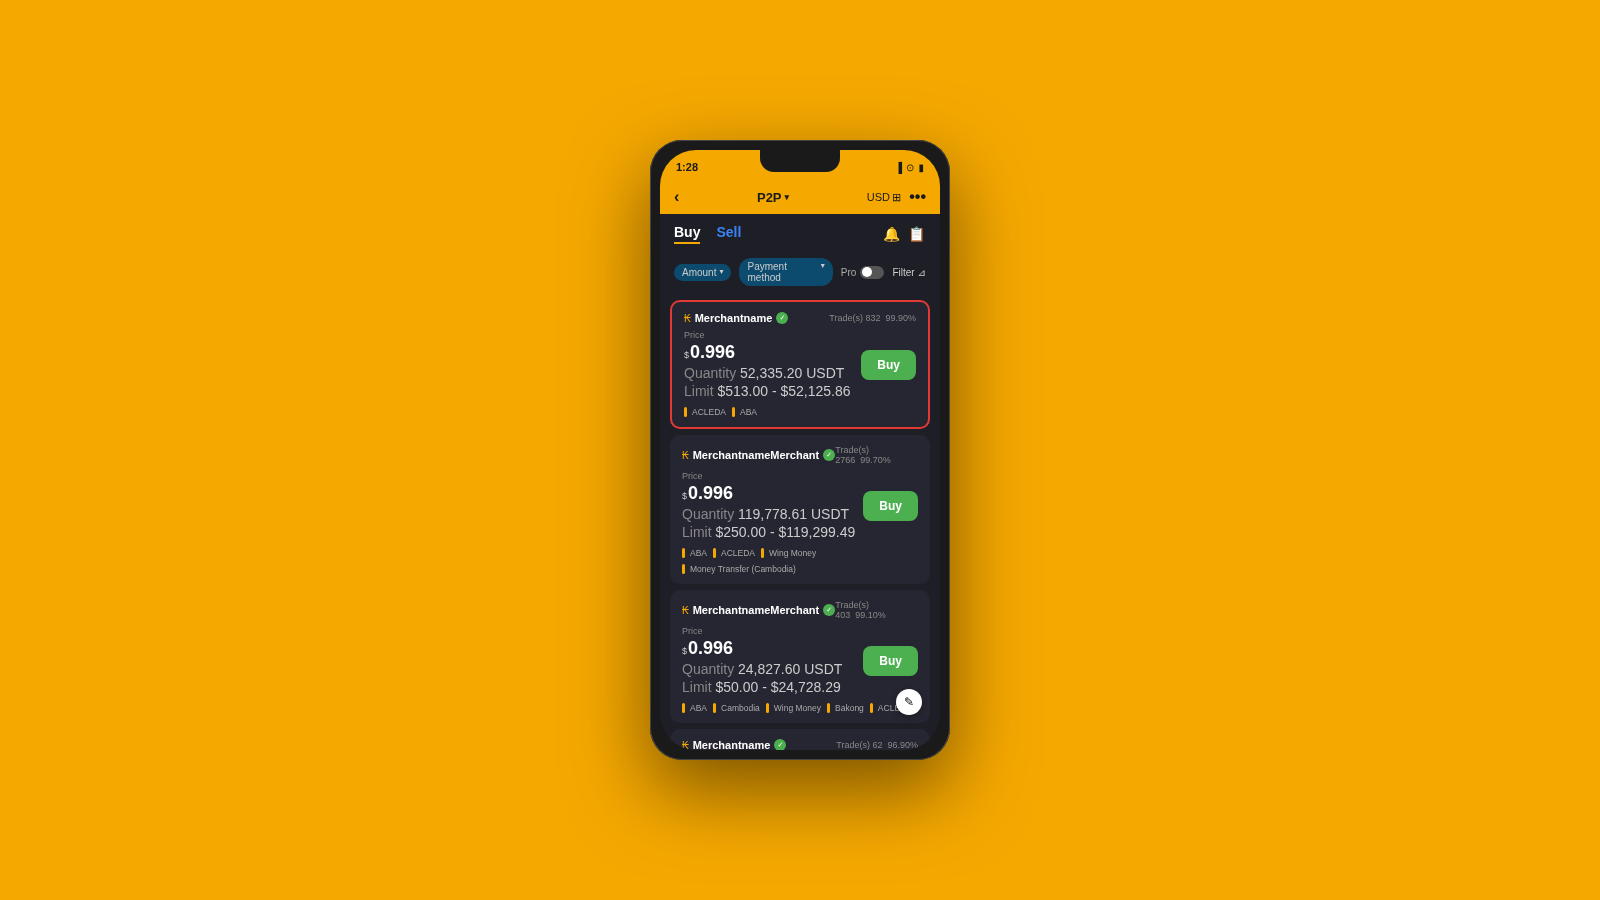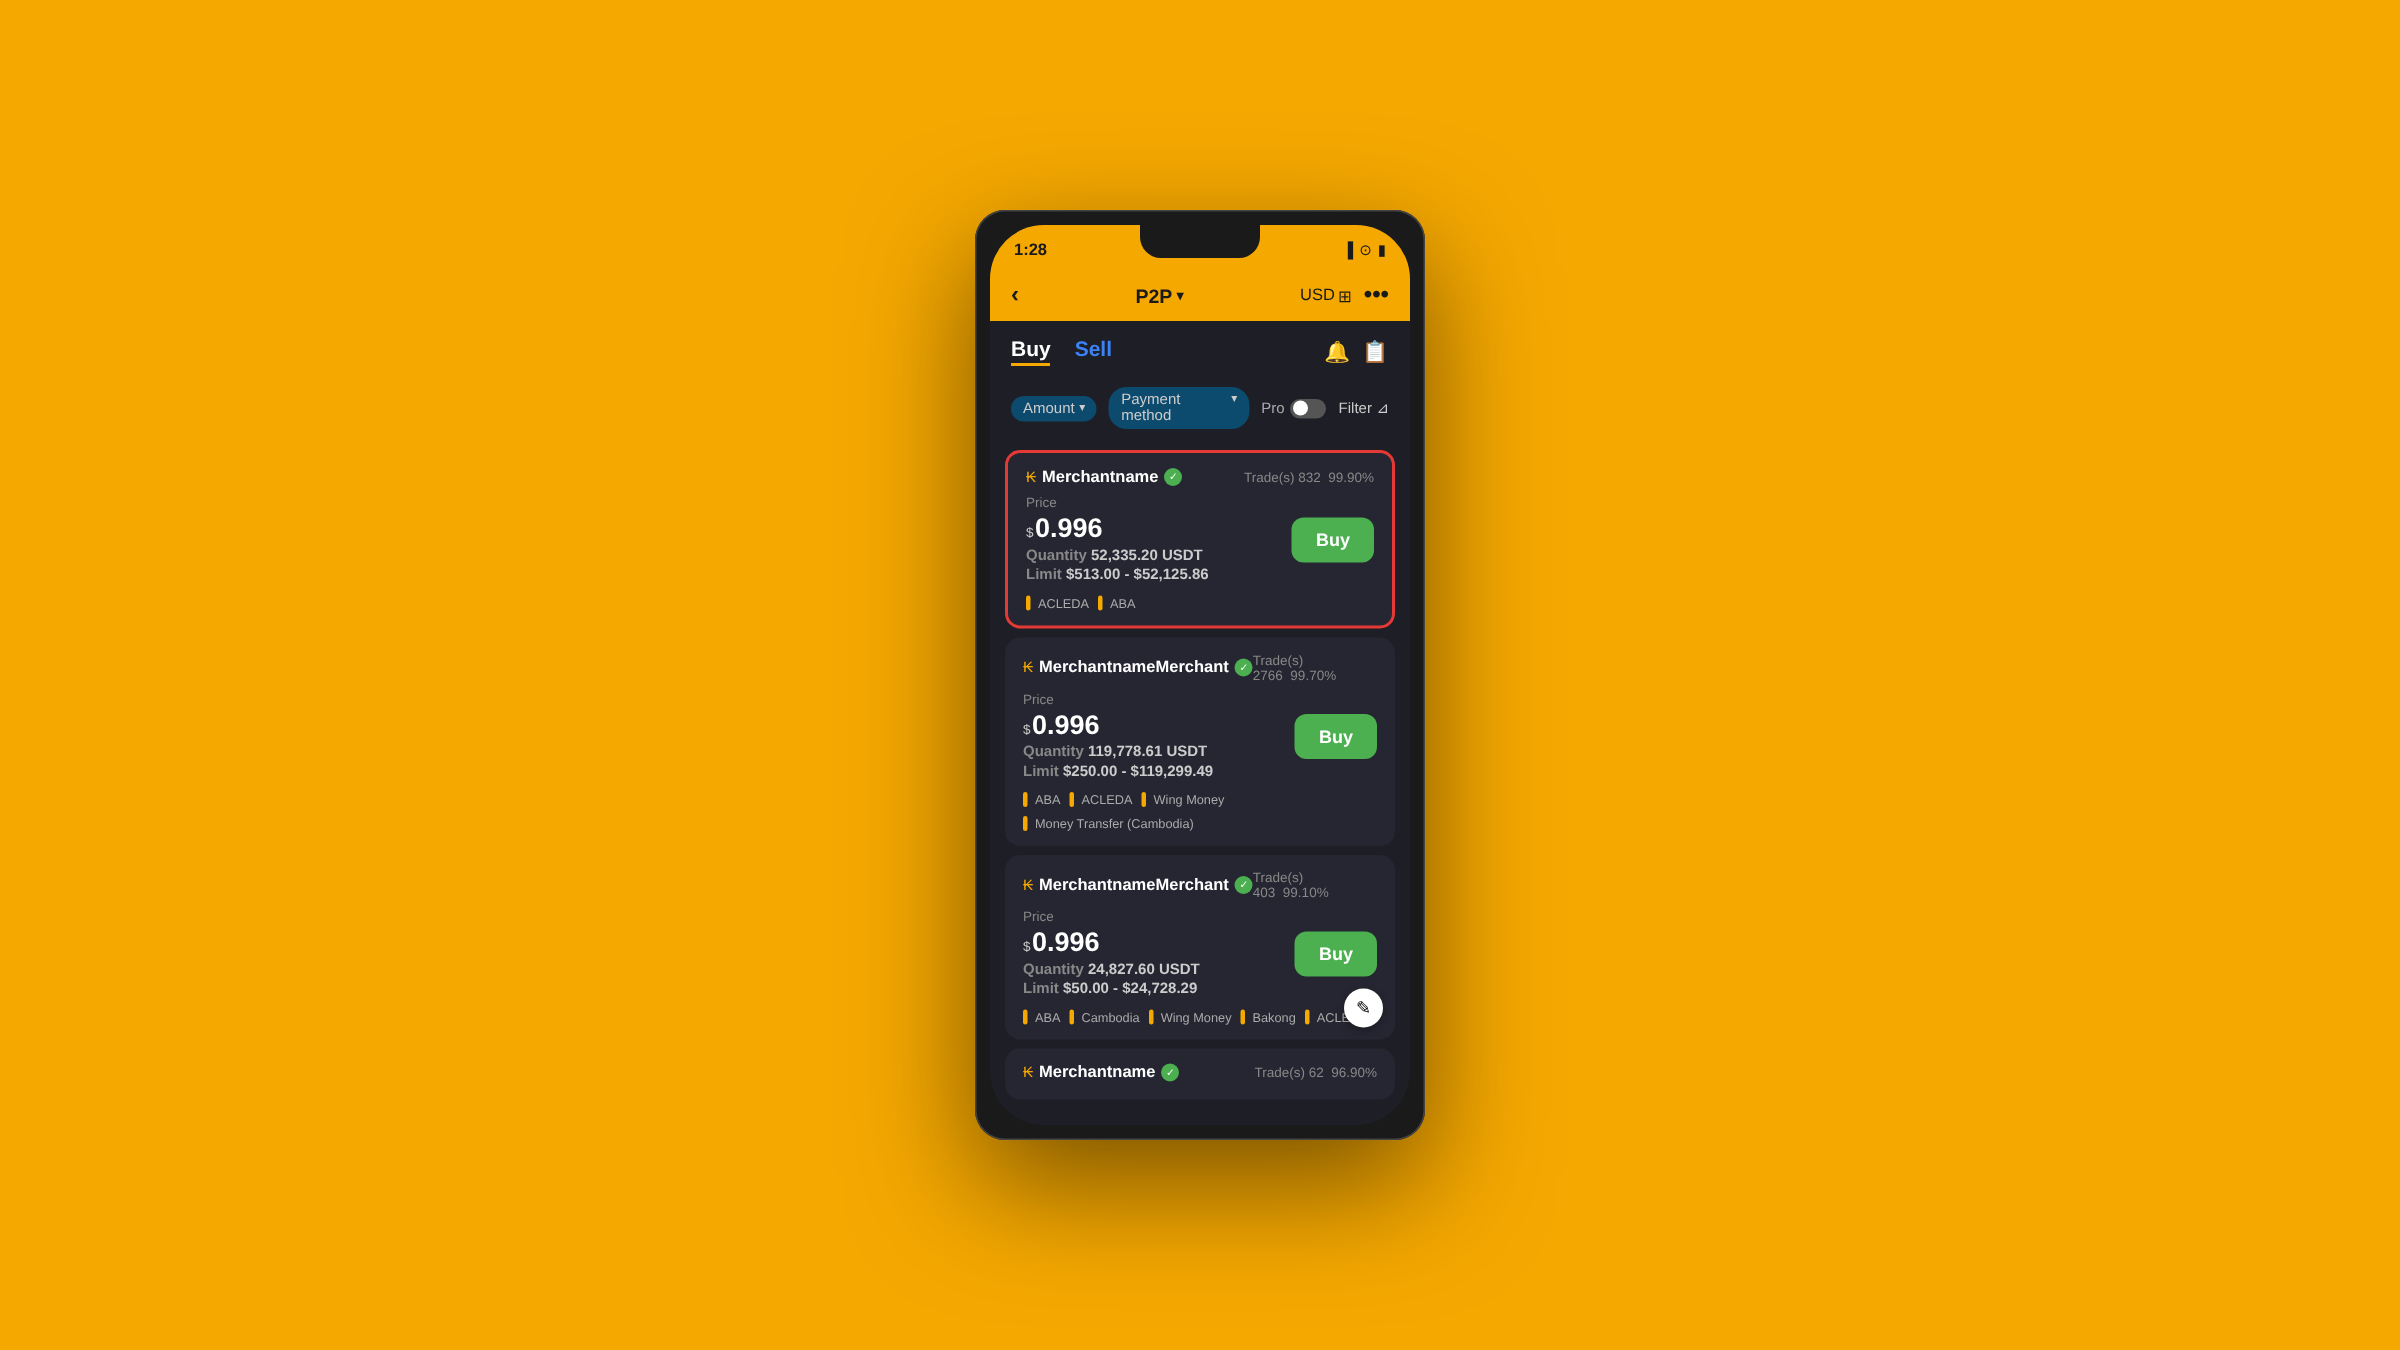--- a/index.html
+++ b/index.html
@@ -10,21 +10,21 @@
       display: flex;
       align-items: center;
       justify-content: center;
       font-family: -apple-system, BlinkMacSystemFont, 'Helvetica Neue', sans-serif;
     }
 
     .phone-outer {
       width: 300px;
       height: 620px;
       background: #1a1a1a;
-      border-radius: 20px;
+      border-radius: 32px;
       padding: 10px;
       box-shadow: 0 30px 80px rgba(0,0,0,0.5), inset 0 0 0 1px #444;
       position: relative;
     }
 
     .phone-inner {
       width: 100%;
       height: 100%;
       background: #1E1F26;
       border-radius: 36px;
@@ -301,24 +301,23 @@
     .price-currency {
       font-size: 9px;
       color: #ccc;
     }
     .price-number {
       font-size: 18px;
       font-weight: 700;
       color: #fff;
     }
     .price-detail {
-      font-size: 10px;
+      font-size: 14px;
       color: #888;
       margin-top: 2px;
-      font-weight: bold;
     }
     .price-detail span {
       color: #ccc;
     }
 
     .buy-btn {
       background: #4caf50;
       color: #fff;
       border: none;
       border-radius: 8px;

